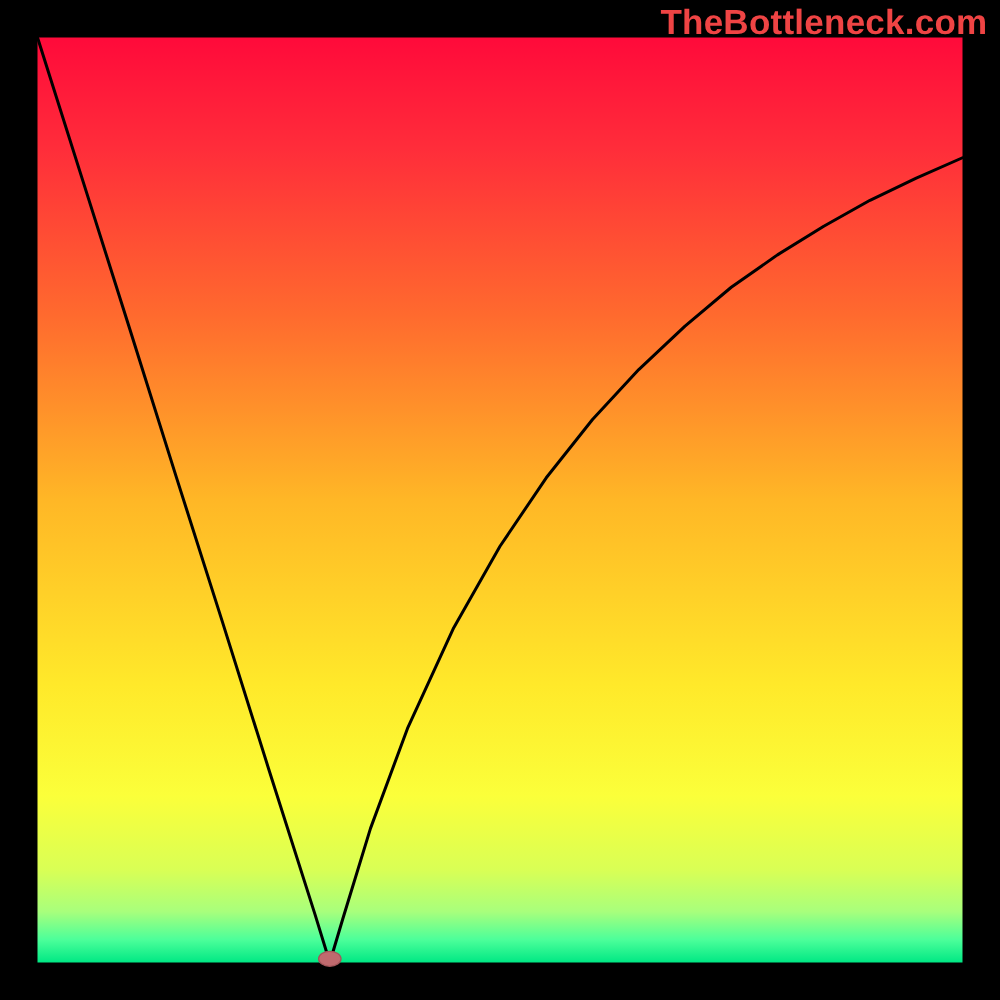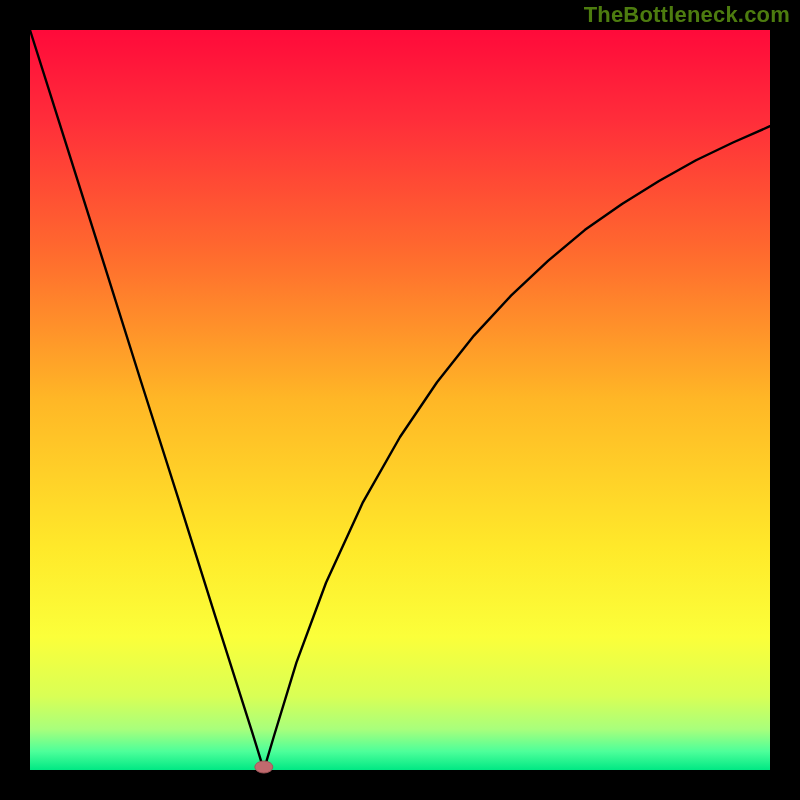--- a/index.html
+++ b/index.html
@@ -14,22 +14,22 @@
   .frame {
     position: relative;
     width: 800px;
     height: 800px;
     background: #000;
   }
   .watermark {
     position: absolute;
     top: 2px;
     right: 10px;
-    color: #4d7c0f;
-    font-size: 22px;
+    color: #ef4444;
+    font-size: 28px;
     font-weight: 600;
     letter-spacing: 0.2px;
     z-index: 10;
     user-select: none;
   }
   svg {
     position: absolute;
     top: 0;
     left: 0;
   }

